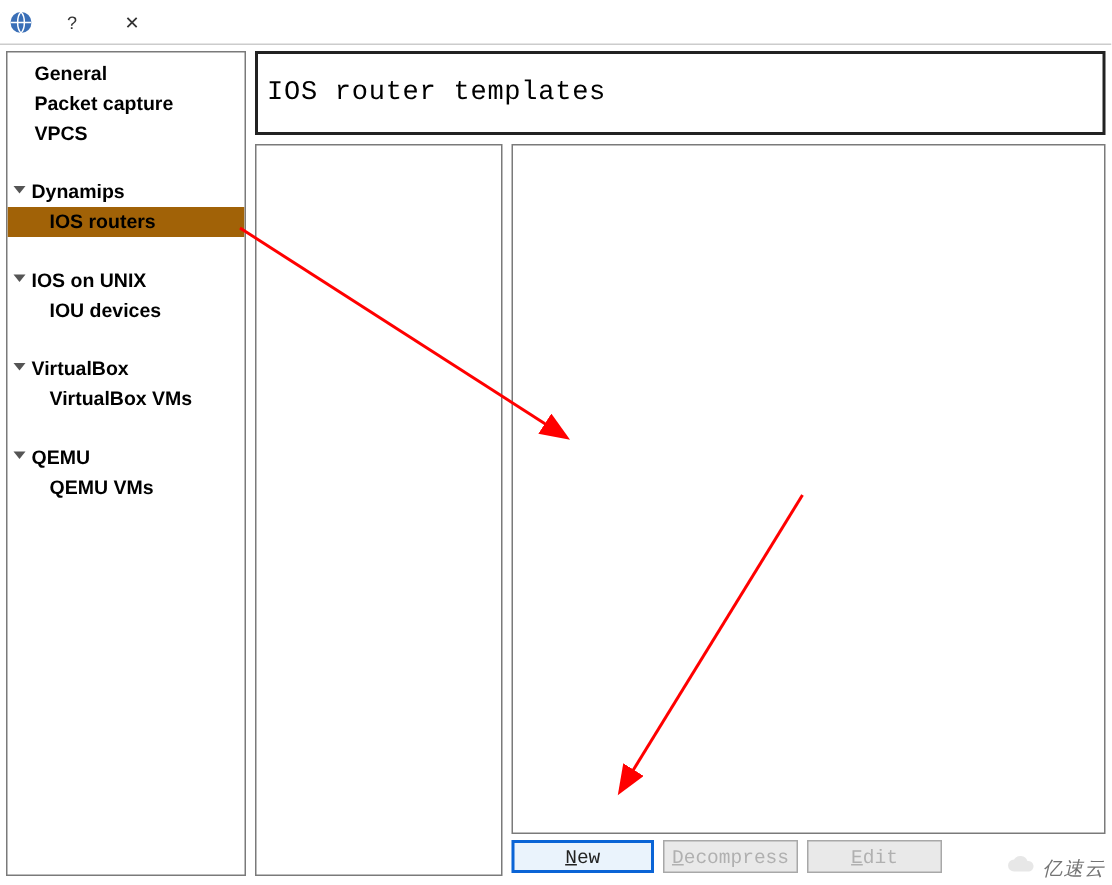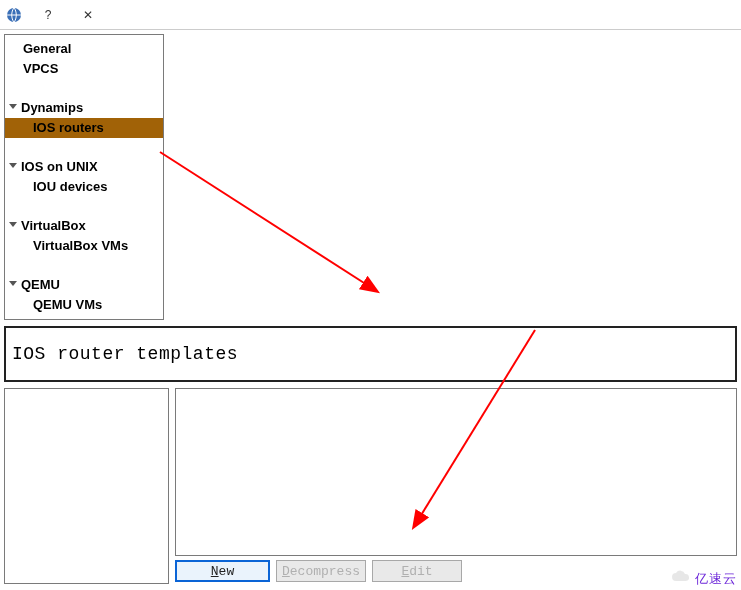--- a/index.html
+++ b/index.html
@@ -32,21 +32,20 @@
       display: flex; align-items: center; justify-content: center;
       font-family: "Segoe UI Symbol", Arial;
       font-size: 12px;
       color: #333;
     }
     .content {
       display: flex;
       height: 556px;
       padding: 4px 4px 2px 4px;
       gap: 6px;
-      flex-direction: column;
     }
     .sidebar {
       width: 160px;
       border: 1px solid #7a7a7a;
       background: #fff;
       padding: 4px 0;
       overflow: hidden;
     }
     .tree-item {
       padding: 1px 6px 1px 18px;
@@ -138,24 +137,24 @@
     .btn.disabled { color: #b0b0b0; cursor: default; }
     .arrow-overlay {
       position: absolute;
       top: 0; left: 0;
       pointer-events: none;
     }
     .watermark {
       position: absolute;
       right: 4px; bottom: 2px;
       font-size: 13px;
-      color: #6d28d9;
+      color: #737373;
       font-family: Arial, sans-serif;
       letter-spacing: 1px;
-      display: flex; gap: 2px;
+      display: flex; gap: 2px; font-style: italic;
     }
     .watermark svg { opacity: 0.45; }
     .appicon-globe { fill: #3a6fb7; }
   </style>
 </head>
 <body>
 
 <div class="titlebar">
   <span class="icon">
     <svg width="16" height="16" viewBox="0 0 16 16">
@@ -163,20 +162,21 @@
       <path d="M1 8h14M8 1c3 3 3 11 0 14M8 1c-3 3-3 11 0 14" stroke="#fff" stroke-width="1" fill="none"></path>
     </svg>
   </span>
   <span class="winbtn">?</span>
   <span class="winbtn">✕</span>
 </div>
 
 <div class="content">
   <div class="sidebar">
     <div class="tree-item">General</div>
+    <div class="tree-item">Packet capture</div>
     <div class="tree-item">VPCS</div>
     <div class="tree-item tree-parent collapsible">Dynamips</div>
     <div class="tree-item tree-child selected">IOS routers</div>
     <div class="tree-item tree-parent collapsible">IOS on UNIX</div>
     <div class="tree-item tree-child">IOU devices</div>
     <div class="tree-item tree-parent collapsible">VirtualBox</div>
     <div class="tree-item tree-child">VirtualBox VMs</div>
     <div class="tree-item tree-parent collapsible">QEMU</div>
     <div class="tree-item tree-child">QEMU VMs</div>
   </div>

